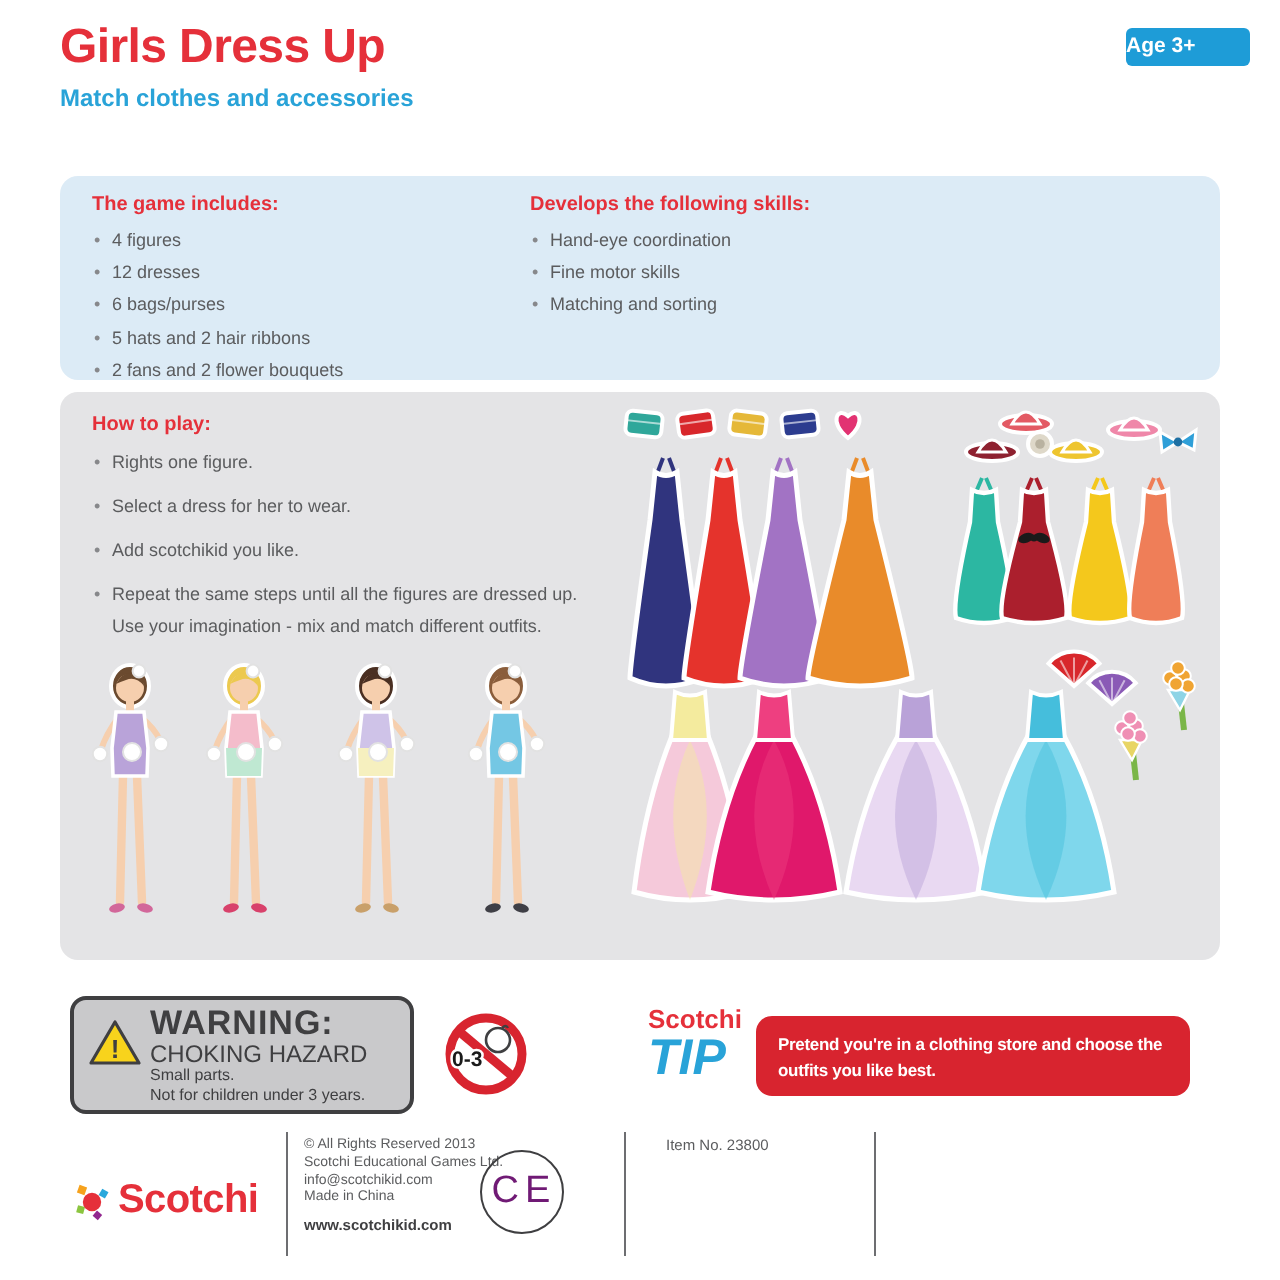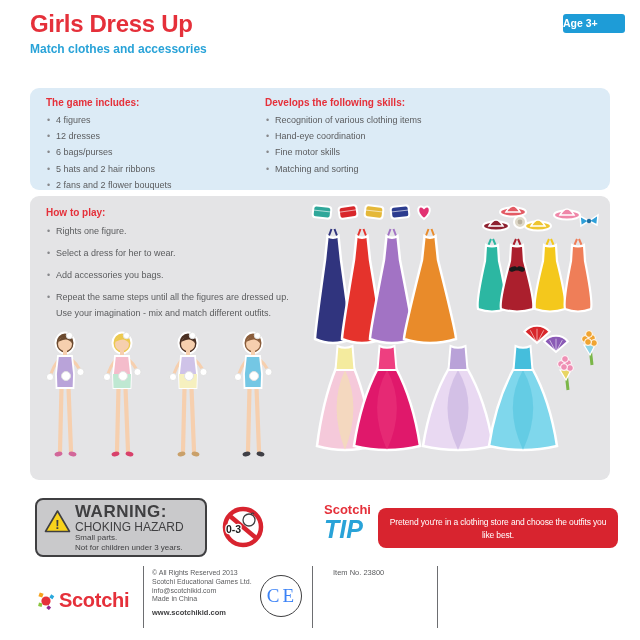--- a/index.html
+++ b/index.html
@@ -42,34 +42,34 @@
   .warn-tri{position:absolute;left:7px;top:9px;}
   .warn-text{position:absolute;left:38px;top:3px;width:130px;color:#3f3f41;}
   .w1{font-size:17px;font-weight:900;letter-spacing:0.5px;line-height:18px;}
   .w2{font-size:12px;font-weight:400;line-height:12px;}
   .w3{font-size:8px;line-height:9.6px;}
   .w3:first-of-type{margin-top:2px;}
   .prohib{position:absolute;left:221px;top:505px;}
   .tip-brand{position:absolute;left:324px;top:503px;width:56px;text-align:left;}
   .tb1{font-size:13px;font-weight:800;color:#e5303a;line-height:13px;}
   .tb2{font-size:25px;font-weight:900;font-style:italic;color:#29a3d8;line-height:25px;margin-top:1px;}
-  .tip-box{position:absolute;left:378px;top:508px;width:240px;height:40px;background:#d8242f;
+  .tip-box{position:absolute;left:378px;top:508px;width:217px;height:40px;background:#d8242f;
            border-radius:8px;box-sizing:border-box;padding:8px 11px;color:#ffffff;
-           font-size:8.5px;font-weight:400;letter-spacing:-0.15px;line-height:12.5px;text-align:center;}
+           font-size:8.5px;font-weight:700;letter-spacing:-0.15px;line-height:12.5px;}
 
   
   .logo{position:absolute;left:37px;top:589px;display:flex;align-items:center;}
   .logo-text{font-size:20px;font-weight:800;color:#e5303a;margin-left:3px;letter-spacing:-0.3px;}
   .vdiv{position:absolute;top:566px;width:1px;height:62px;background:#6d6e71;}
   .d1{left:143px;} .d2{left:312px;} .d3{left:437px;}
   .foot-text{position:absolute;left:152px;top:569px;color:#5b5c5e;font-size:7px;line-height:8.8px;}
   .site{margin-top:5px;font-weight:800;color:#3f3f41;font-size:7.5px;}
-  .ce{position:absolute;left:260px;top:575px;width:42px;height:42px;border:1.6px solid #3f3f41;
+  .ce{position:absolute;left:240px;top:575px;width:42px;height:42px;border:1.6px solid #3f3f41;
       border-radius:50%;display:flex;align-items:center;justify-content:center;
-      font-size:19px;letter-spacing:3px;color:#3b82f6;box-sizing:border-box;padding-left:2px;font-family:Liberation Serif, serif;}
+      font-size:19px;letter-spacing:3px;color:#701a75;box-sizing:border-box;padding-left:2px;}
   .item-no{position:absolute;left:333px;top:568px;font-size:7.5px;color:#5b5c5e;}
 </style>
 </head>
 <body>
 
 <div class="page">
 
   <h1 class="title">Girls Dress Up</h1>
   <div class="subtitle">Match clothes and accessories</div>
   <div class="age-badge">Age 3+</div>
@@ -81,34 +81,33 @@
         <li>4 figures</li>
         <li>12 dresses</li>
         <li>6 bags/purses</li>
         <li>5 hats and 2 hair ribbons</li>
         <li>2 fans and 2 flower bouquets</li>
       </ul>
     </div>
     <div class="info-col col-skills">
       <h2 class="box-head">Develops the following skills:</h2>
       <ul class="blist">
-        <li>Recognition of various clothing items</li>
         <li>Hand-eye coordination</li>
         <li>Fine motor skills</li>
         <li>Matching and sorting</li>
       </ul>
     </div>
   </section>
 
   <section class="play-box">
     <h2 class="play-head">How to play:</h2>
     <ul class="steps">
       <li>Rights one figure.</li>
       <li>Select a dress for her to wear.</li>
-      <li>Add accessories you bags.</li>
+      <li>Add scotchikid you like.</li>
       <li>
         <span>Repeat the same steps until all the figures are dressed up.</span>
         <div class="step-extra">Use your imagination - mix and match different outfits.</div>
       </li>
     </ul>
     <svg id="play-art" width="580" height="284" viewBox="0 0 580 284">
         <g>
           <rect x="283" y="10" width="18" height="12" rx="3" fill="#2fa79a" stroke="#fff" stroke-width="2" transform="rotate(6 292 16)"></rect>
           <line x1="283" y1="15" x2="301" y2="15" stroke="#fff" stroke-width="1" opacity="0.6" transform="rotate(6 292 16)"></line>
         </g>

